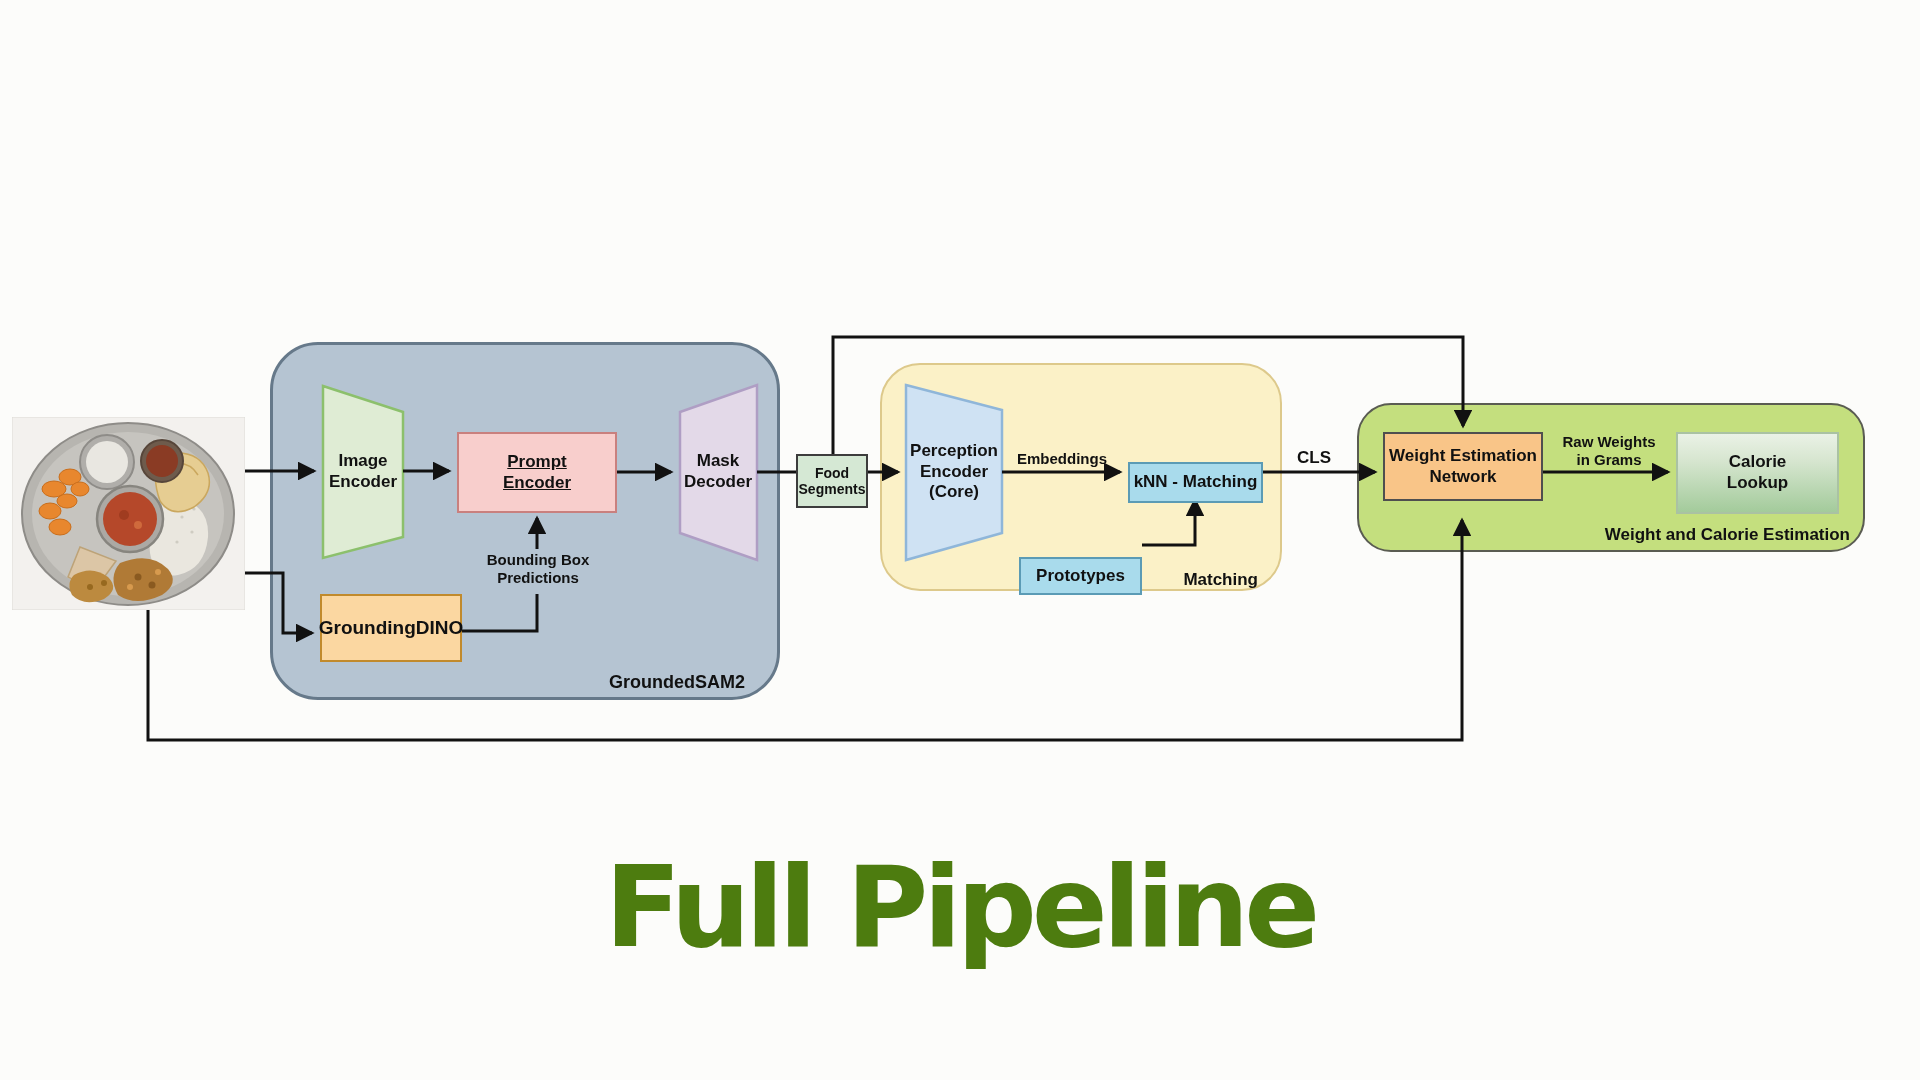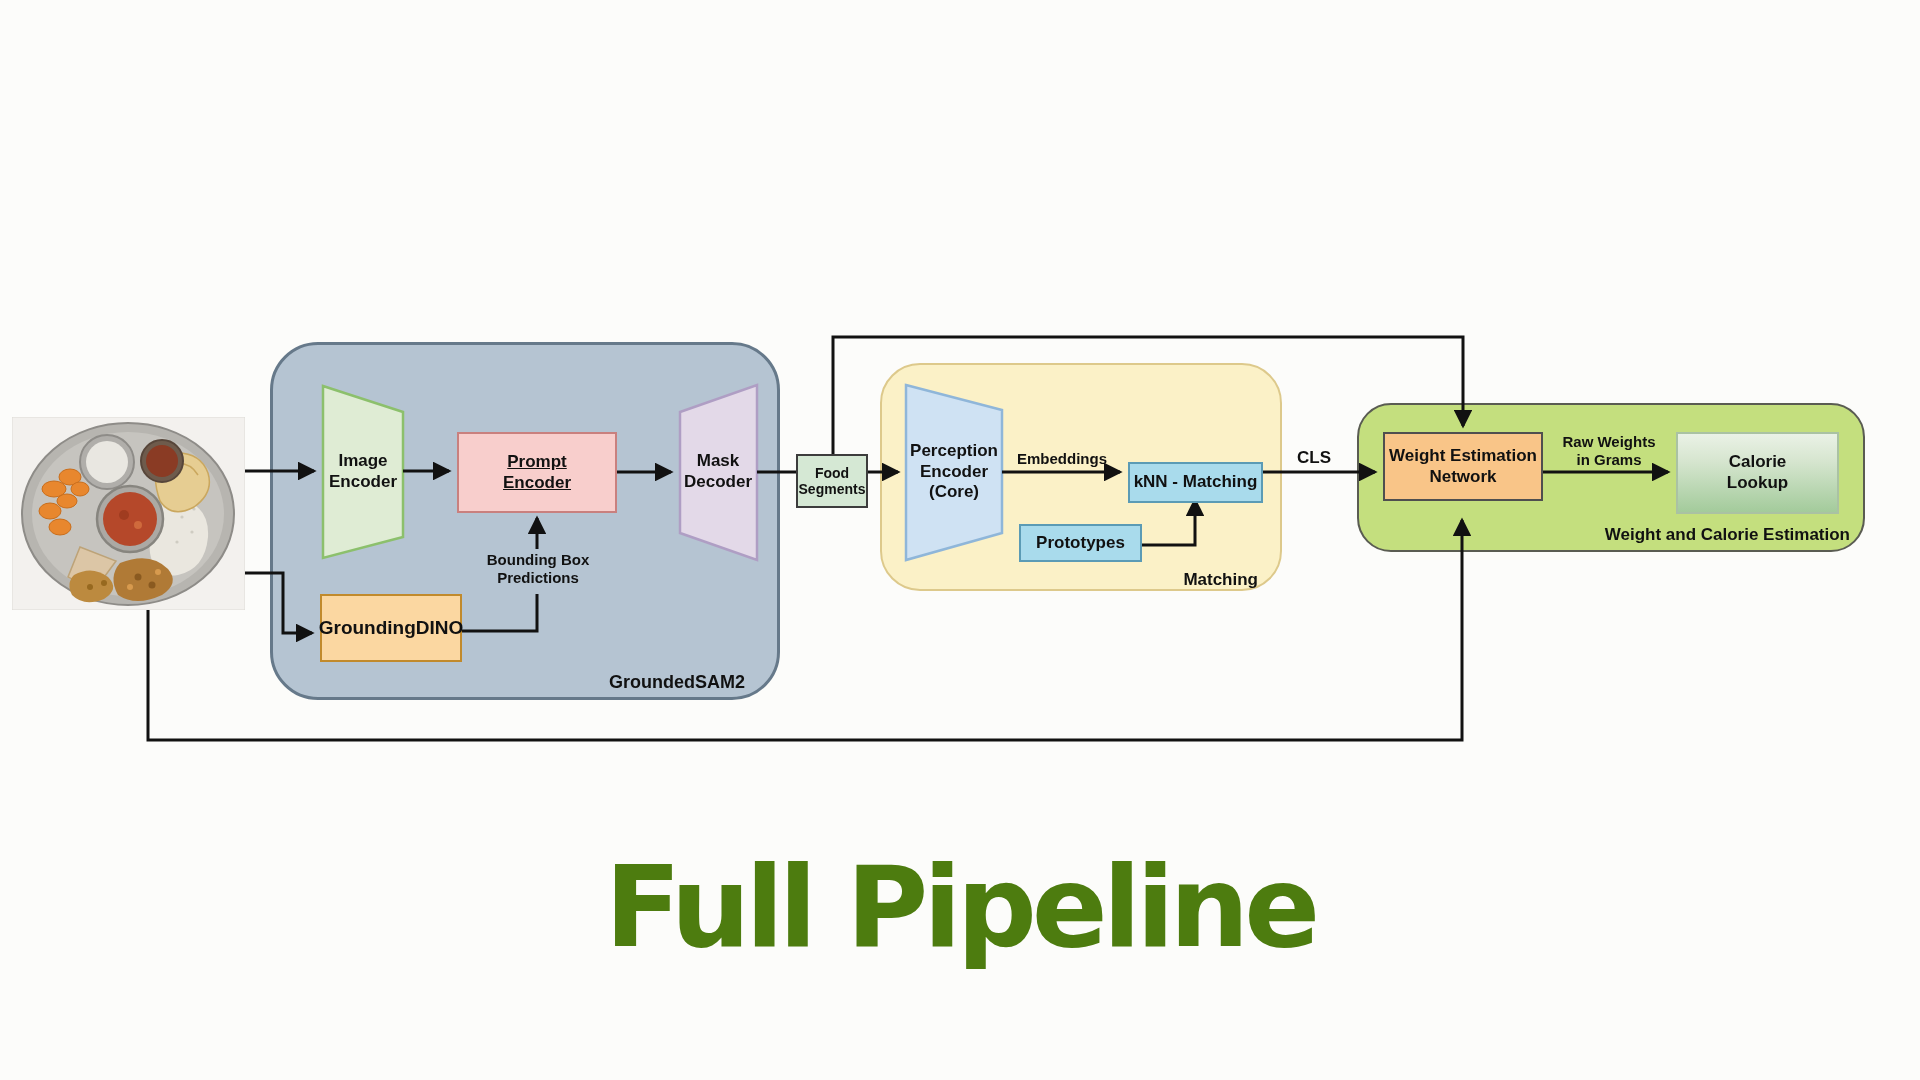--- a/index.html
+++ b/index.html
@@ -113,21 +113,21 @@
         <circle cx="146" cy="155" r="3" fill="#d79a4e"></circle>
     </svg>
   </div>
 
   <div class="node n-prompt" style="left:457px;top:432px;width:160px;height:81px;text-decoration:underline;">Prompt
 Encoder</div>
   <div class="node n-dino" style="left:320px;top:594px;width:142px;height:68px;">GroundingDINO</div>
   <div class="node n-foodseg" style="left:796px;top:454px;width:72px;height:54px;">Food
 Segments</div>
   <div class="node n-blue" style="left:1128px;top:452px;width:135px;height:41px;margin-top:10px;">kNN - Matching</div>
-  <div class="node n-blue" style="left:1019px;top:524px;width:123px;height:38px;">Prototypes</div>
+  <div class="node n-blue" style="left:1019px;top:557px;width:123px;height:38px;">Prototypes</div>
   <div class="node n-wen" style="left:1383px;top:432px;width:160px;height:69px;">Weight Estimation
 Network</div>
   <div class="node n-cal" style="left:1676px;top:432px;width:163px;height:82px;">Calorie
 Lookup</div>
 
   <div class="lbl trap-label" style="left:303px;top:451px;width:120px;">Image
 Encoder</div>
   <div class="lbl trap-label" style="left:658px;top:451px;width:120px;">Mask
 Decoder</div>
   <div class="lbl trap-label" style="left:884px;top:441px;width:140px;">Perception

